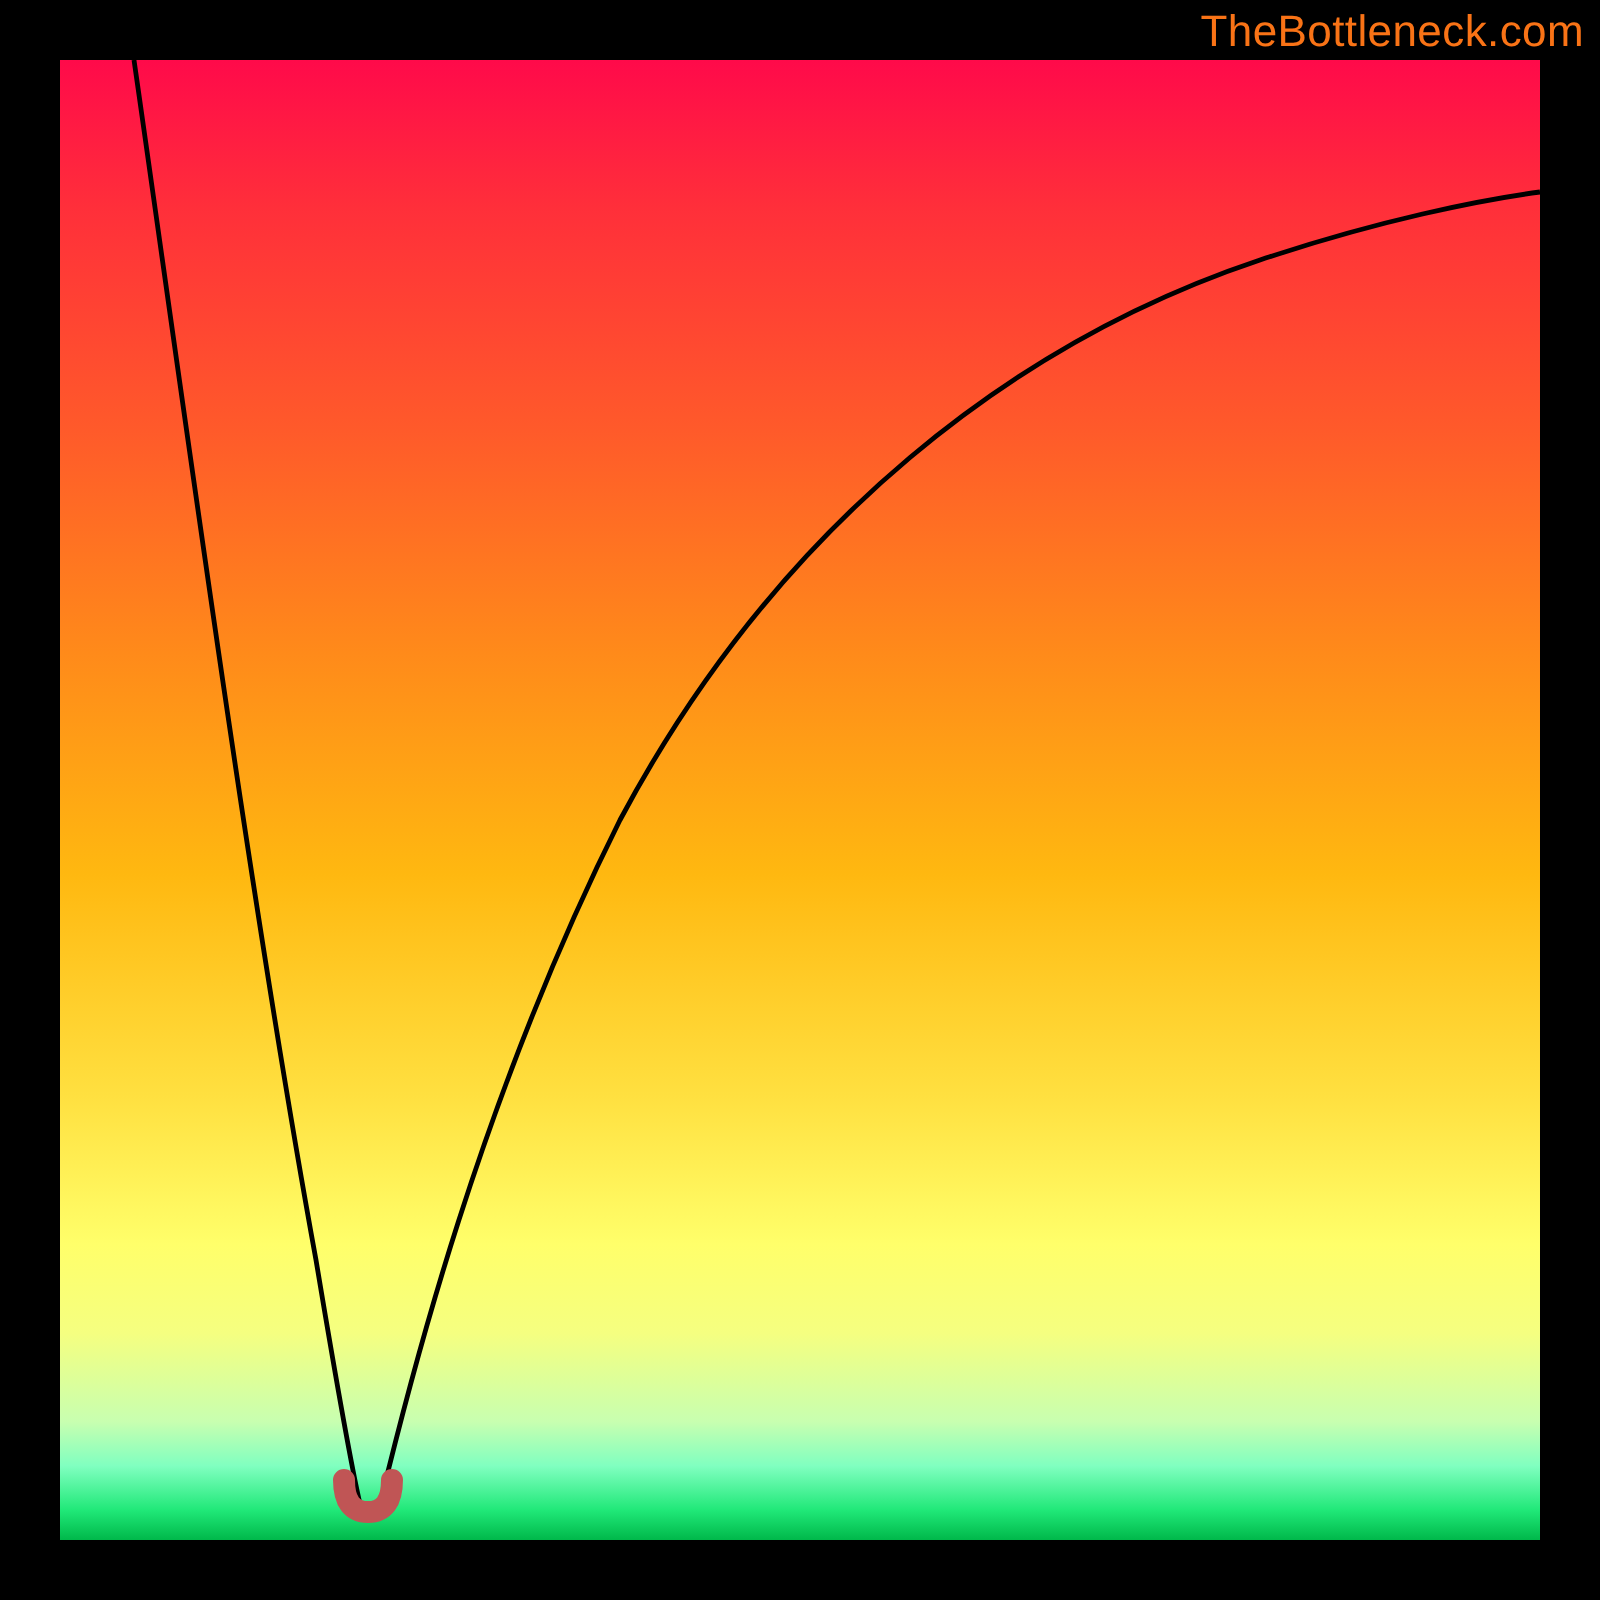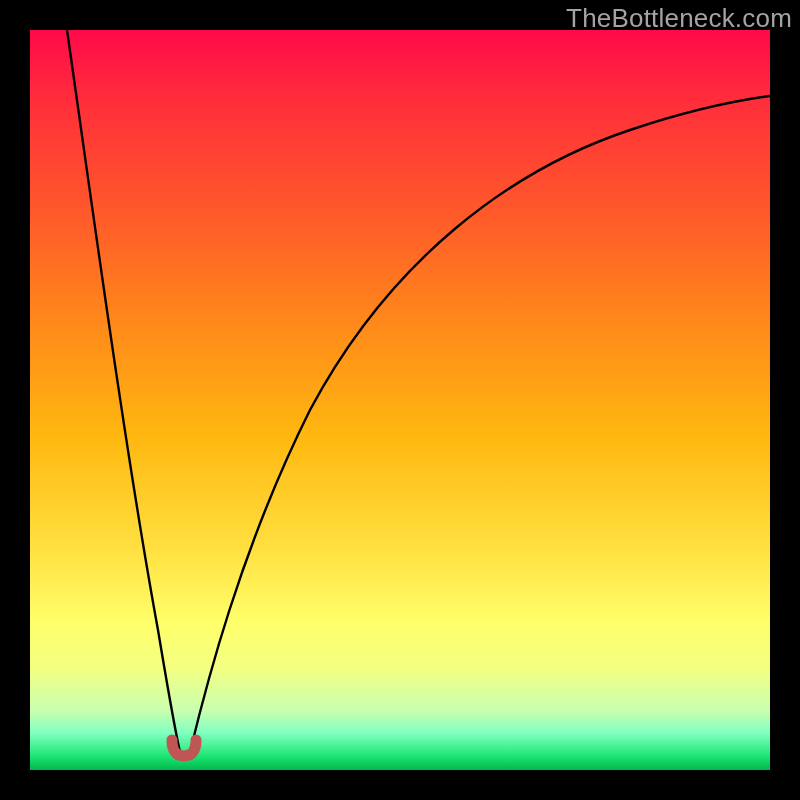--- a/index.html
+++ b/index.html
@@ -35,22 +35,22 @@
       #c8ffb0 92%,
       #80ffc0 95%,
       #20e878 98%,
       #00b84a 100%
     );
   }
   .watermark {
     position: absolute;
     top: 3px;
     right: 8px;
-    color: #a3a3a3;
-    font-size: 26px;
+    color: #f97316;
+    font-size: 22px;
     letter-spacing: 0.2px;
     user-select: none;
     margin-left: 48px;
   }
   svg.curves {
     position: absolute;
     left: 0; top: 0;
     width: 740px; height: 740px;
     overflow: visible;
   }

